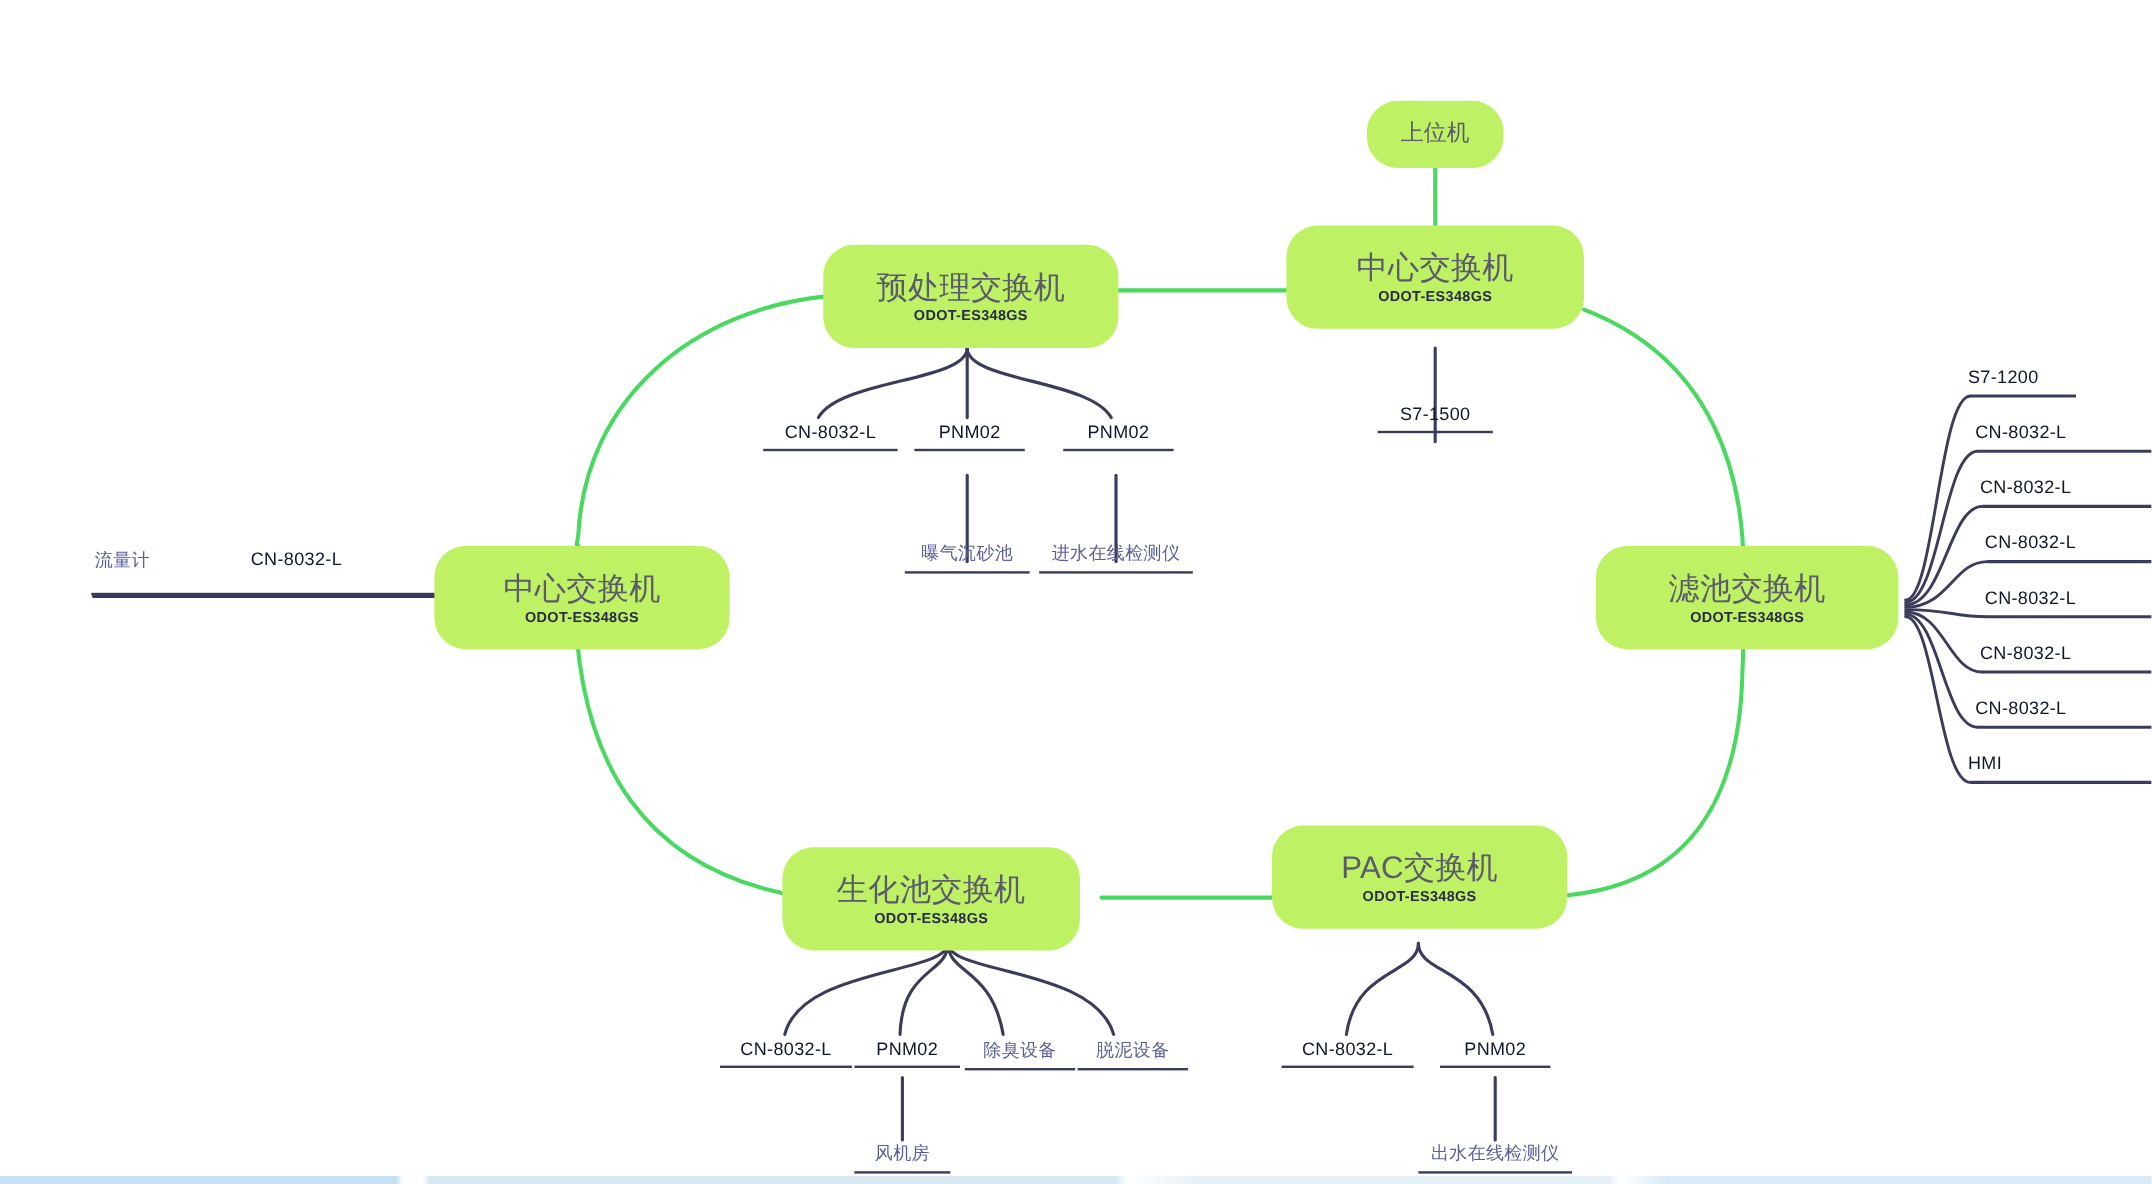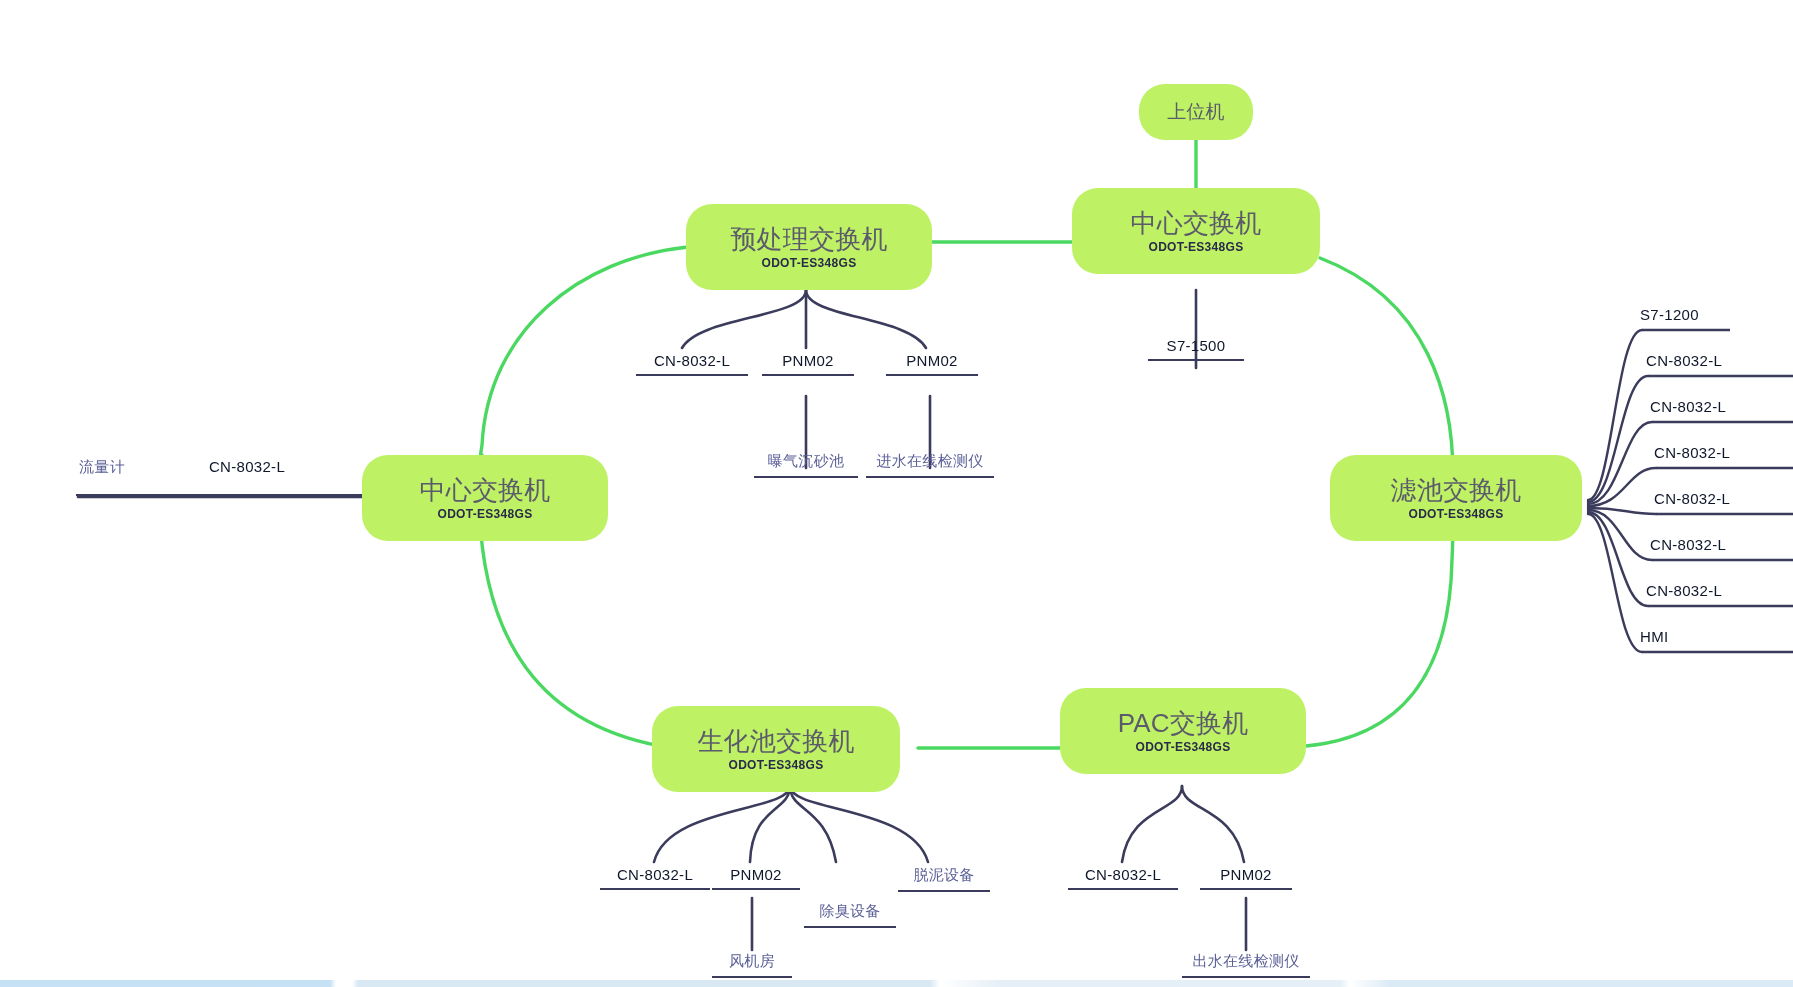--- a/index.html
+++ b/index.html
@@ -221,21 +221,21 @@
               border-bottom:2.6px solid #3b3b5c; z-index:4;"></div>
 
   <div class="leaf ul cn" style="left:636px; top:352px; width:112px;">CN-8032-L</div>
   <div class="leaf ul cn" style="left:762px; top:352px; width:92px;">PNM02</div>
   <div class="leaf ul cn" style="left:886px; top:352px; width:92px;">PNM02</div>
   <div class="leaf ul zh" style="left:754px; top:452px; width:104px;">曝气沉砂池</div>
   <div class="leaf ul zh" style="left:866px; top:452px; width:128px;">进水在线检测仪</div>
 
   <div class="leaf ul cn" style="left:600px; top:866px; width:110px;">CN-8032-L</div>
   <div class="leaf ul cn" style="left:712px; top:866px; width:88px;">PNM02</div>
-  <div class="leaf ul zh" style="left:804px; top:866px; width:92px;margin-top:36px;">除臭设备</div>
+  <div class="leaf ul zh" style="left:804px; top:866px; width:92px;">除臭设备</div>
   <div class="leaf ul zh" style="left:898px; top:866px; width:92px;">脱泥设备</div>
   <div class="leaf ul zh" style="left:712px; top:952px; width:80px;">风机房</div>
 
   <div class="leaf ul cn" style="left:1068px; top:866px; width:110px;">CN-8032-L</div>
   <div class="leaf ul cn" style="left:1200px; top:866px; width:92px;">PNM02</div>
   <div class="leaf ul zh" style="left:1182px; top:952px; width:128px;">出水在线检测仪</div>
 
   <div class="leaf noline cn" style="left:1640px; top:306px; width:100px; text-align:left;">S7-1200</div>
   <div class="leaf noline cn" style="left:1646px; top:352px; width:120px; text-align:left;">CN-8032-L</div>
   <div class="leaf noline cn" style="left:1650px; top:398px; width:120px; text-align:left;">CN-8032-L</div>

